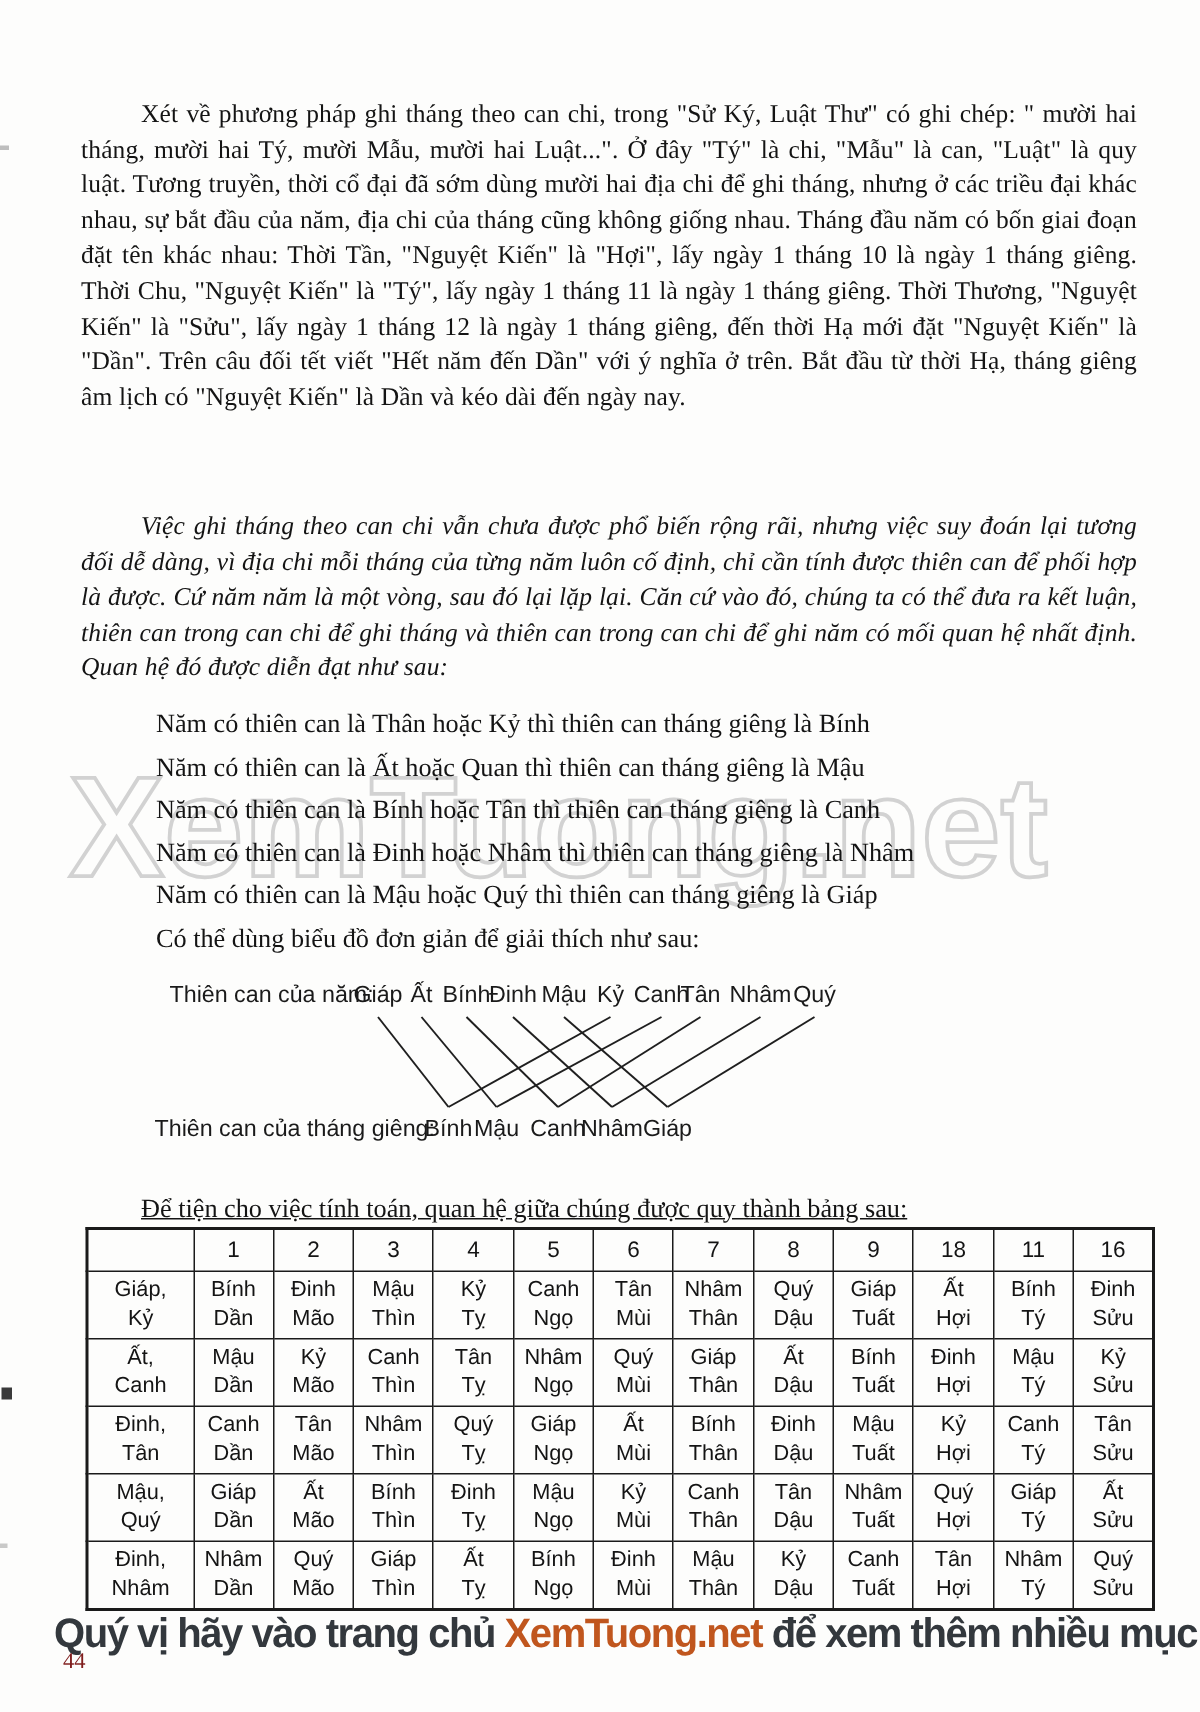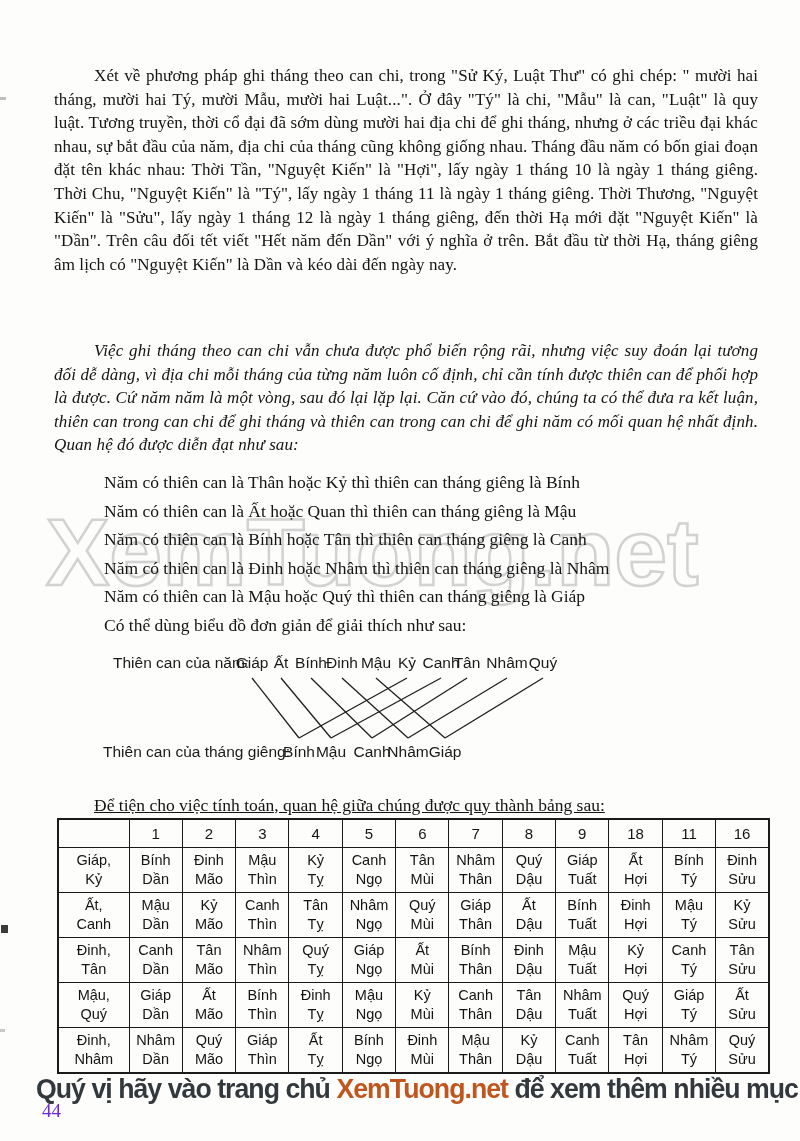--- a/index.html
+++ b/index.html
@@ -24,21 +24,21 @@
   #conv-table table{border-collapse:collapse;table-layout:fixed;width:713px;
       font-family:"Liberation Sans", sans-serif;border:2px solid #1a1a1a;}
   #conv-table th,#conv-table td{border:1px solid #1a1a1a;text-align:center;vertical-align:middle;
       white-space:pre-line;padding:0;font-weight:normal;}
   #conv-table thead th{height:27px;font-size:15px;}
   #conv-table tbody th,#conv-table tbody td{height:44px;font-size:14.5px;line-height:19px;}
   #conv-table col.first{width:71px;}
   #footer{top:1073px;left:36px;width:760px;white-space:nowrap;
       font-family:"Liberation Sans", sans-serif;font-size:27.5px;letter-spacing:-1px;
       color:#33383d;font-weight:bold;transform:scaleX(0.97);transform-origin:left;}
-  #page-num{top:1100px;left:42px;font-size:19px;color:#6d28d9;}
+  #page-num{top:1100px;left:42px;font-size:15px;color:#7f1d1d;}
   .speck{position:absolute;background:#8a8a8a;}
 </style>
 </head>
 <body>
 
 <div id="watermark" class="layer" style="-webkit-text-stroke: 2.5px rgb(210, 210, 210);">XemTuong.net</div>
 
 <p id="p1" class="layer para textlayer">Xét về phương pháp ghi tháng theo can chi, trong "Sử Ký, Luật Thư" có ghi chép: " mười hai tháng, mười hai Tý, mười Mẫu, mười hai Luật...". Ở đây "Tý" là chi, "Mẫu" là can, "Luật" là quy luật. Tương truyền, thời cổ đại đã sớm dùng mười hai địa chi để ghi tháng, nhưng ở các triều đại khác nhau, sự bắt đầu của năm, địa chi của tháng cũng không giống nhau. Tháng đầu năm có bốn giai đoạn đặt tên khác nhau: Thời Tần, "Nguyệt Kiến" là "Hợi", lấy ngày 1 tháng 10 là ngày 1 tháng giêng. Thời Chu, "Nguyệt Kiến" là "Tý", lấy ngày 1 tháng 11 là ngày 1 tháng giêng. Thời Thương, "Nguyệt Kiến" là "Sửu", lấy ngày 1 tháng 12 là ngày 1 tháng giêng, đến thời Hạ mới đặt "Nguyệt Kiến" là "Dần". Trên câu đối tết viết "Hết năm đến Dần" với ý nghĩa ở trên. Bắt đầu từ thời Hạ, tháng giêng âm lịch có "Nguyệt Kiến" là Dần và kéo dài đến ngày nay.</p>
 <p id="p2" class="layer para textlayer">Việc ghi tháng theo can chi vẫn chưa được phổ biến rộng rãi, nhưng việc suy đoán lại tương đối dễ dàng, vì địa chi mỗi tháng của từng năm luôn cố định, chỉ cần tính được thiên can để phối hợp là được. Cứ năm năm là một vòng, sau đó lại lặp lại. Căn cứ vào đó, chúng ta có thể đưa ra kết luận, thiên can trong can chi để ghi tháng và thiên can trong can chi để ghi năm có mối quan hệ nhất định. Quan hệ đó được diễn đạt như sau:</p>
 

